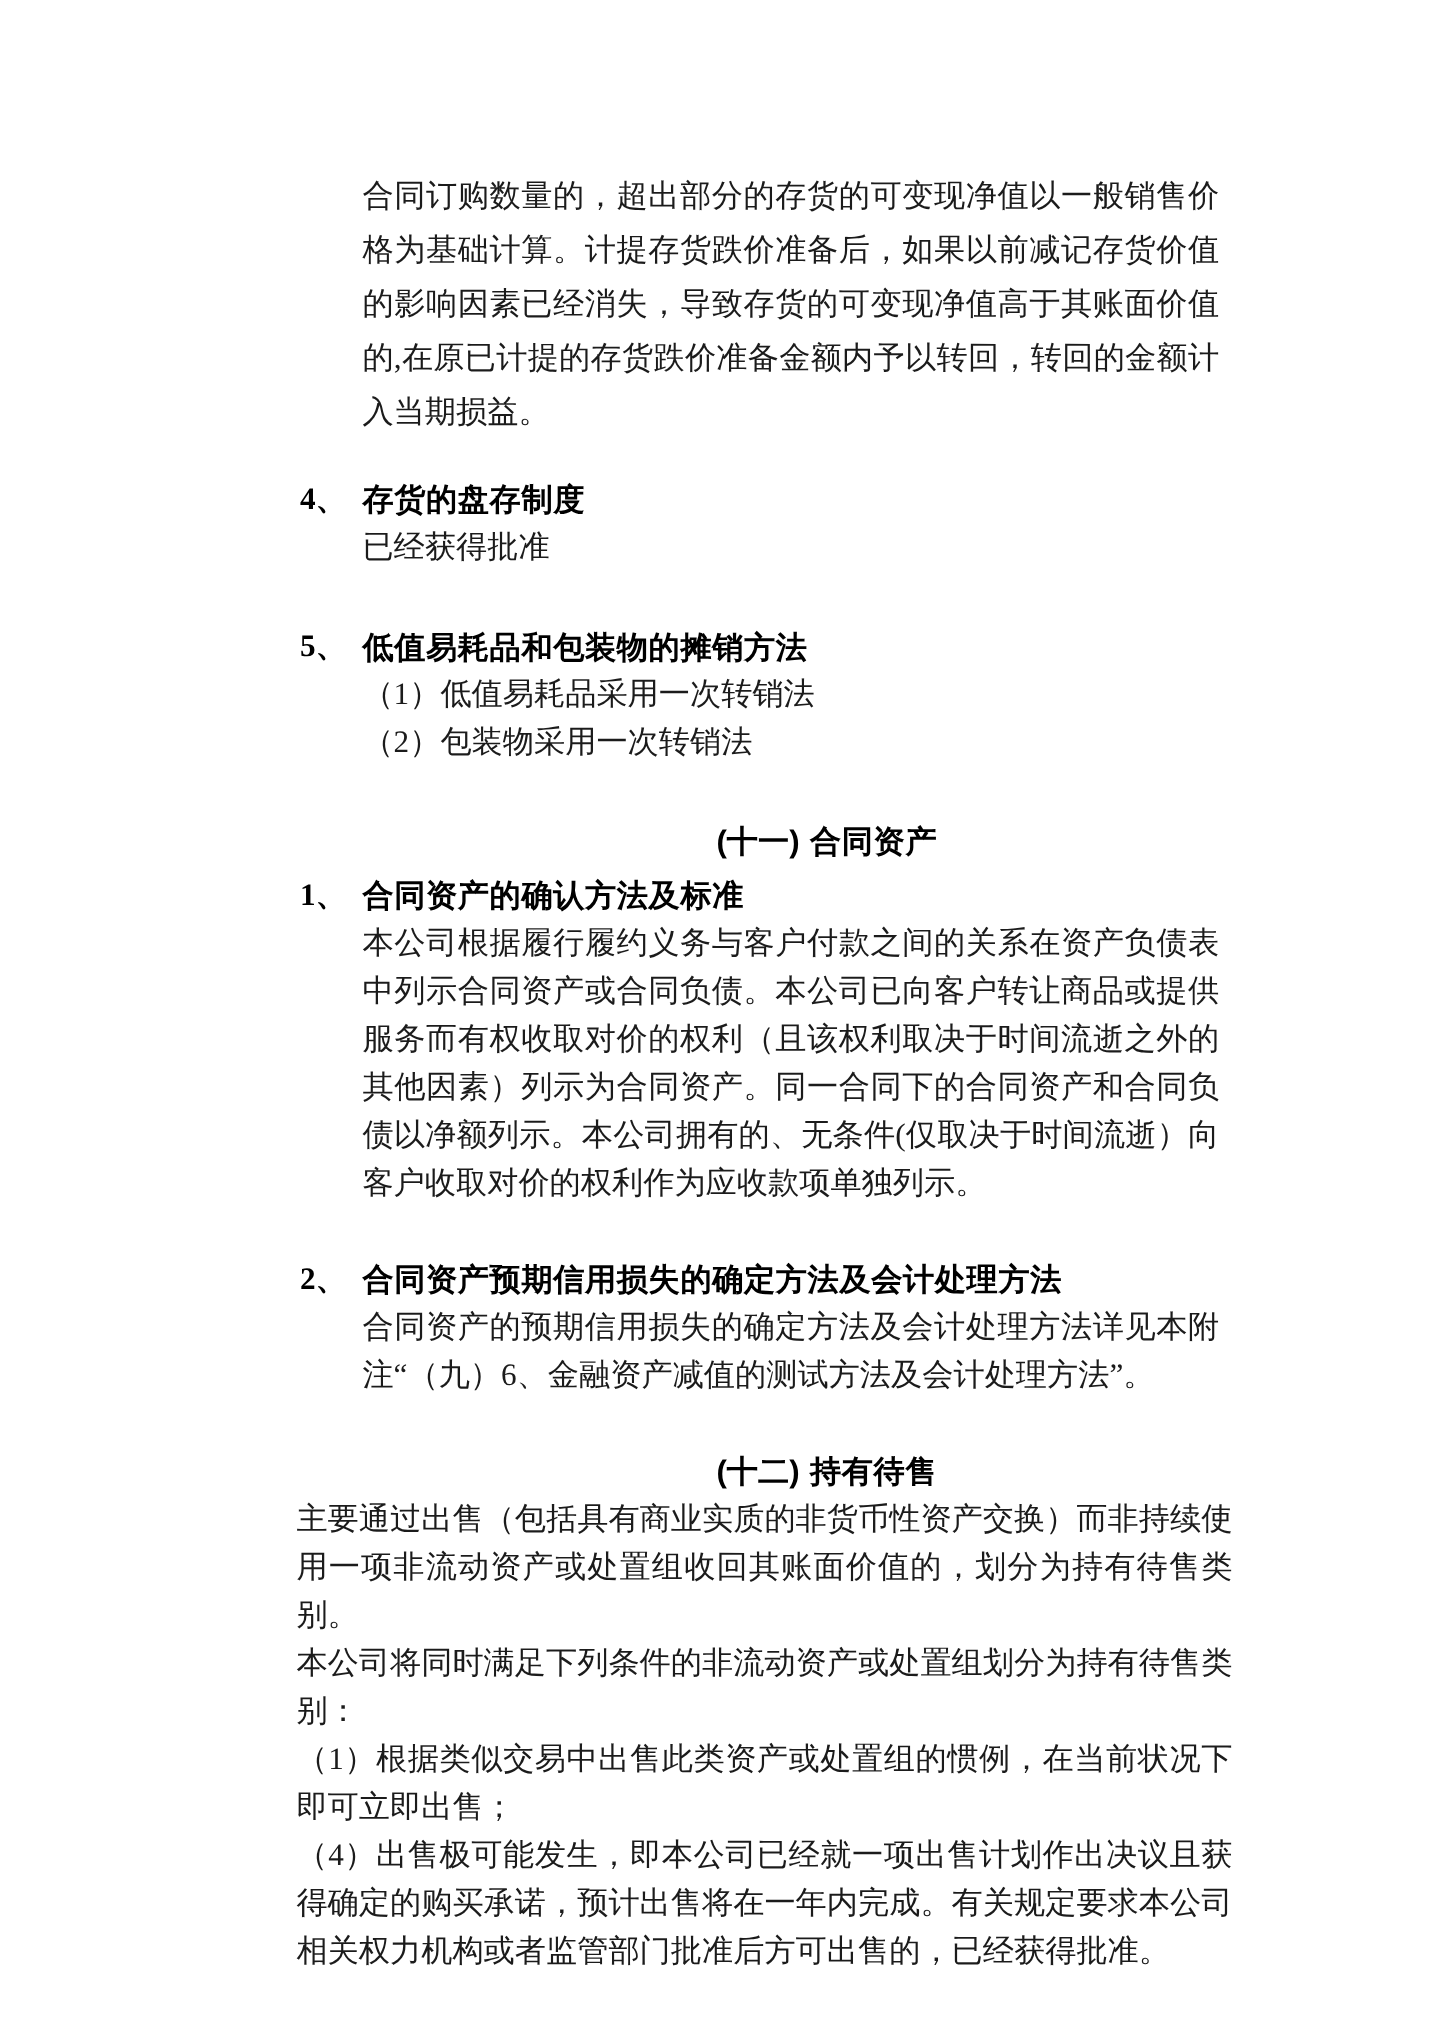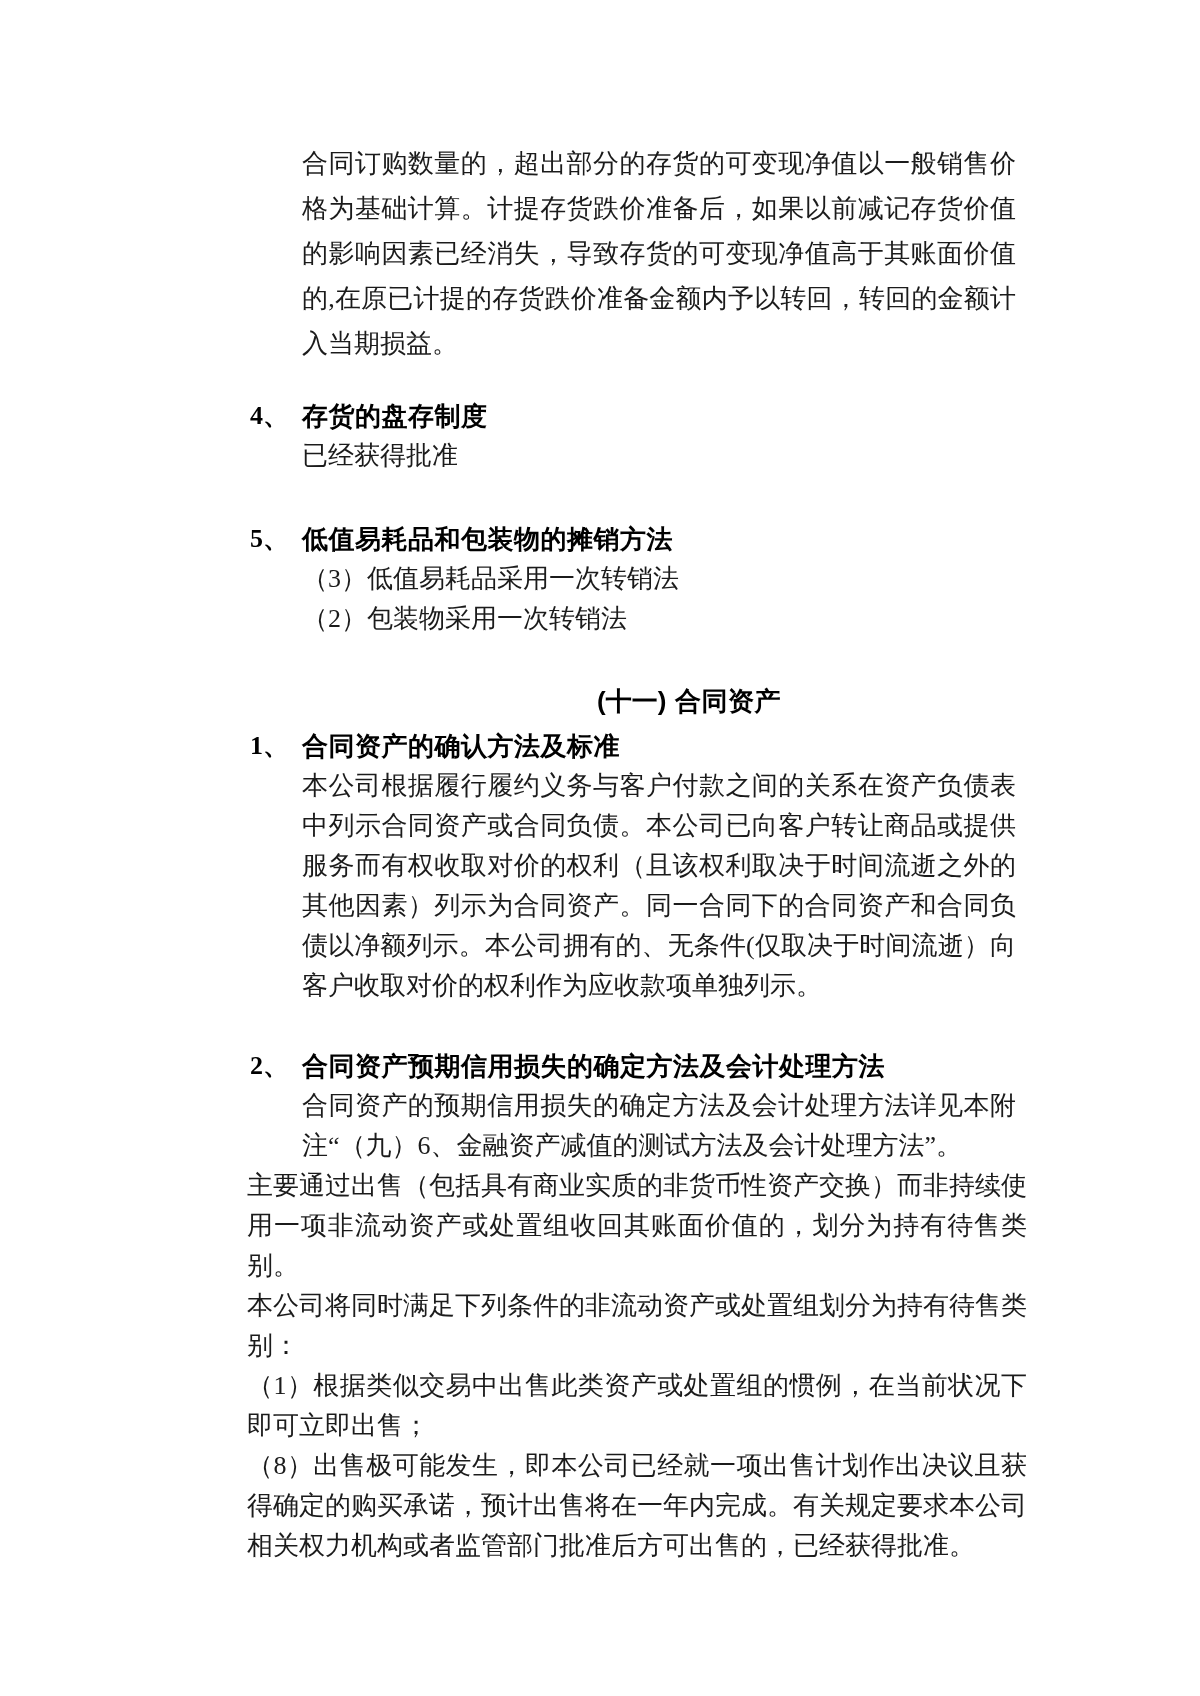--- a/index.html
+++ b/index.html
@@ -94,39 +94,43 @@
     <div class="item-head mt-item4">
       <span class="num">4、</span>
       <span class="ttl">存货的盘存制度</span>
     </div>
     <div class="body-l2">已经获得批准</div>
 
     <div class="item-head mt-item5">
       <span class="num">5、</span>
       <span class="ttl">低值易耗品和包装物的摊销方法</span>
     </div>
-    <div class="point-line">（3）低值易耗品采用一次转销法</div>
+    <div class="point-line">（1）低值易耗品采用一次转销法</div>
     <div class="point-line">（2）包装物采用一次转销法</div>
 
     <div class="sec-head mt-sec11">
       <span class="lbl">(十一)</span>
       <span class="ttl">合同资产</span>
     </div>
 
     <div class="item-head mt-item1">
       <span class="num">1、</span>
       <span class="ttl">合同资产的确认方法及标准</span>
     </div>
     <div class="body-l2">本公司根据履行履约义务与客户付款之间的关系在资产负债表中列示合同资产或合同负债。本公司已向客户转让商品或提供服务而有权收取对价的权利（且该权利取决于时间流逝之外的其他因素）列示为合同资产。同一合同下的合同资产和合同负债以净额列示。本公司拥有的、无条件(仅取决于时间流逝）向客户收取对价的权利作为应收款项单独列示。</div>
 
     <div class="item-head mt-item2">
       <span class="num">2、</span>
       <span class="ttl">合同资产预期信用损失的确定方法及会计处理方法</span>
     </div>
     <div class="body-l2">合同资产的预期信用损失的确定方法及会计处理方法详见本附注“（九）6、金融资产减值的测试方法及会计处理方法”。</div>
 
+    <div class="sec-head mt-sec12">
+      <span class="lbl">(十二)</span>
+      <span class="ttl">持有待售</span>
+    </div>
     <div class="body-l1">主要通过出售（包括具有商业实质的非货币性资产交换）而非持续使用一项非流动资产或处置组收回其账面价值的，划分为持有待售类别。</div>
     <div class="body-l1">本公司将同时满足下列条件的非流动资产或处置组划分为持有待售类别：</div>
     <div class="body-l1">（1）根据类似交易中出售此类资产或处置组的惯例，在当前状况下即可立即出售；</div>
-    <div class="body-l1">（8）出售极可能发生，即本公司已经就一项出售计划作出决议且获得确定的购买承诺，预计出售将在一年内完成。有关规定要求本公司相关权力机构或者监管部门批准后方可出售的，已经获得批准。</div>
+    <div class="body-l1">（4）出售极可能发生，即本公司已经就一项出售计划作出决议且获得确定的购买承诺，预计出售将在一年内完成。有关规定要求本公司相关权力机构或者监管部门批准后方可出售的，已经获得批准。</div>
 
   </div>
 </div>
 
 </body></html>

